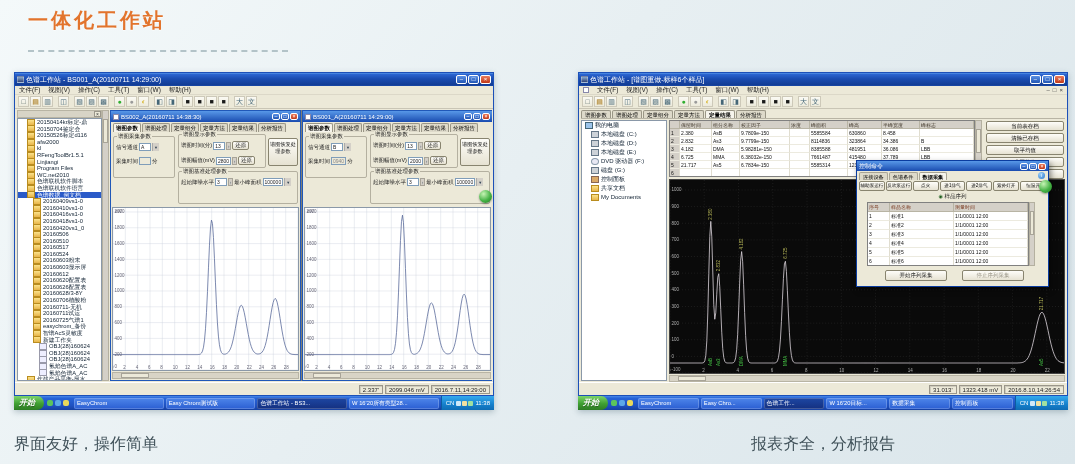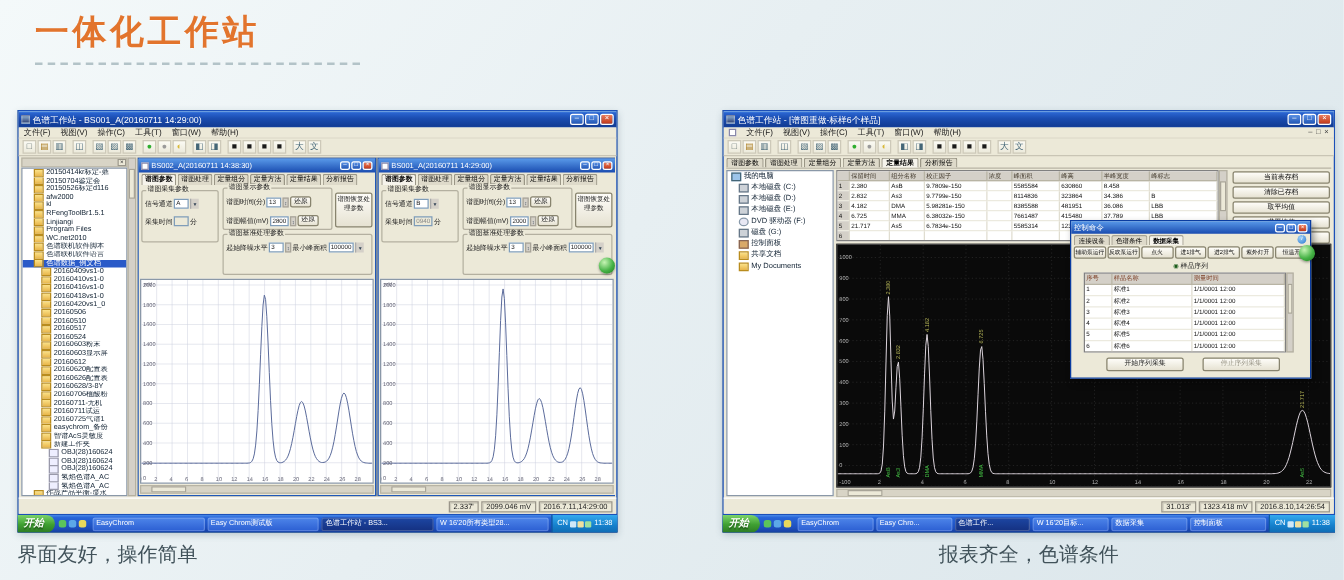--- a/index.html
+++ b/index.html
@@ -1,23 +1,23 @@
 <!DOCTYPE html>
 <html><head>
 <meta charset="utf-8">
 <style>
 *{margin:0;padding:0;box-sizing:border-box}
 html,body{width:1075px;height:464px}
 body{position:relative;overflow:hidden;font-family:"Liberation Sans","DejaVu Sans",sans-serif;background:linear-gradient(130deg,#f4f9fa 0%,#e7eff2 45%,#dbe6eb 100%)}
-.hero-title{position:absolute;left:28px;top:7px;font-size:27px;font-weight:bold;letter-spacing:3px;color:#e2742d;text-shadow:0 1px 0 rgba(255,255,255,.6)}
+.hero-title{position:absolute;left:28px;top:7px;font-size:20px;font-weight:bold;letter-spacing:3px;color:#e2742d;text-shadow:0 1px 0 rgba(255,255,255,.6)}
 .hero-dash{position:absolute;left:28px;top:50px;width:260px;border-top:2px dashed #b3c3c8}
 .caption{position:absolute;top:434px;font-size:16px;color:#41525a}
 .capL{left:14px;width:480px;text-align:left}
 .capR{left:578px;width:490px;text-align:center}
-.shot{position:absolute;top:88px;background:#0c4a6e;box-shadow:0 2px 6px rgba(50,80,95,.3)}
+.shot{position:absolute;top:72px;background:#bef264;box-shadow:0 2px 6px rgba(50,80,95,.3)}
 #shotL{left:14px;width:480px;height:338px}
 #shotR{left:578px;width:490px;height:338px}
 .window{position:absolute;left:0;top:0;right:0;height:324px;border:1px solid #1c50b8;background:#ece9d8}
 .titlebar{position:absolute;top:0;left:0;right:0;height:13px;display:flex;align-items:center;gap:2px;padding:0 2px;background:linear-gradient(180deg,#5898e8 0%,#2a64d0 10%,#1a4cb0 45%,#123c94 92%,#1a4cb0 100%);color:#fff;font-size:7px;white-space:nowrap}
 .ttext{flex:1;overflow:hidden}
 .appico{width:7px;height:7px;background:linear-gradient(#8ac,#347);border:1px solid rgba(255,255,255,.3);flex:0 0 auto}
 .wbtns{display:flex;gap:1px}
 .wbtn{width:11px;height:9px;border:1px solid #fff;border-radius:2px;background:linear-gradient(#5a90e4,#2256b4);color:#fff;font-size:6px;line-height:7px;text-align:center;overflow:hidden}
 .wbtn.close{background:linear-gradient(#ea7c5c,#c03818)}
 .wbtn.sm{width:8px;height:7px;font-size:5px;line-height:5px}
@@ -744,13 +744,13 @@
           <div style="background: rgb(207, 232, 248);"></div>
           <div style="background: rgb(240, 224, 160);"></div>
           <div style="background: rgb(160, 224, 160);"></div>
         </span>
       <span>11:38</span>
     </div>
   </div>
 </div>
 
 <div class="caption capL">界面友好，操作简单</div>
-<div class="caption capR">报表齐全，色谱条件</div>
+<div class="caption capR">报表齐全，分析报告</div>
 
 </body></html>

